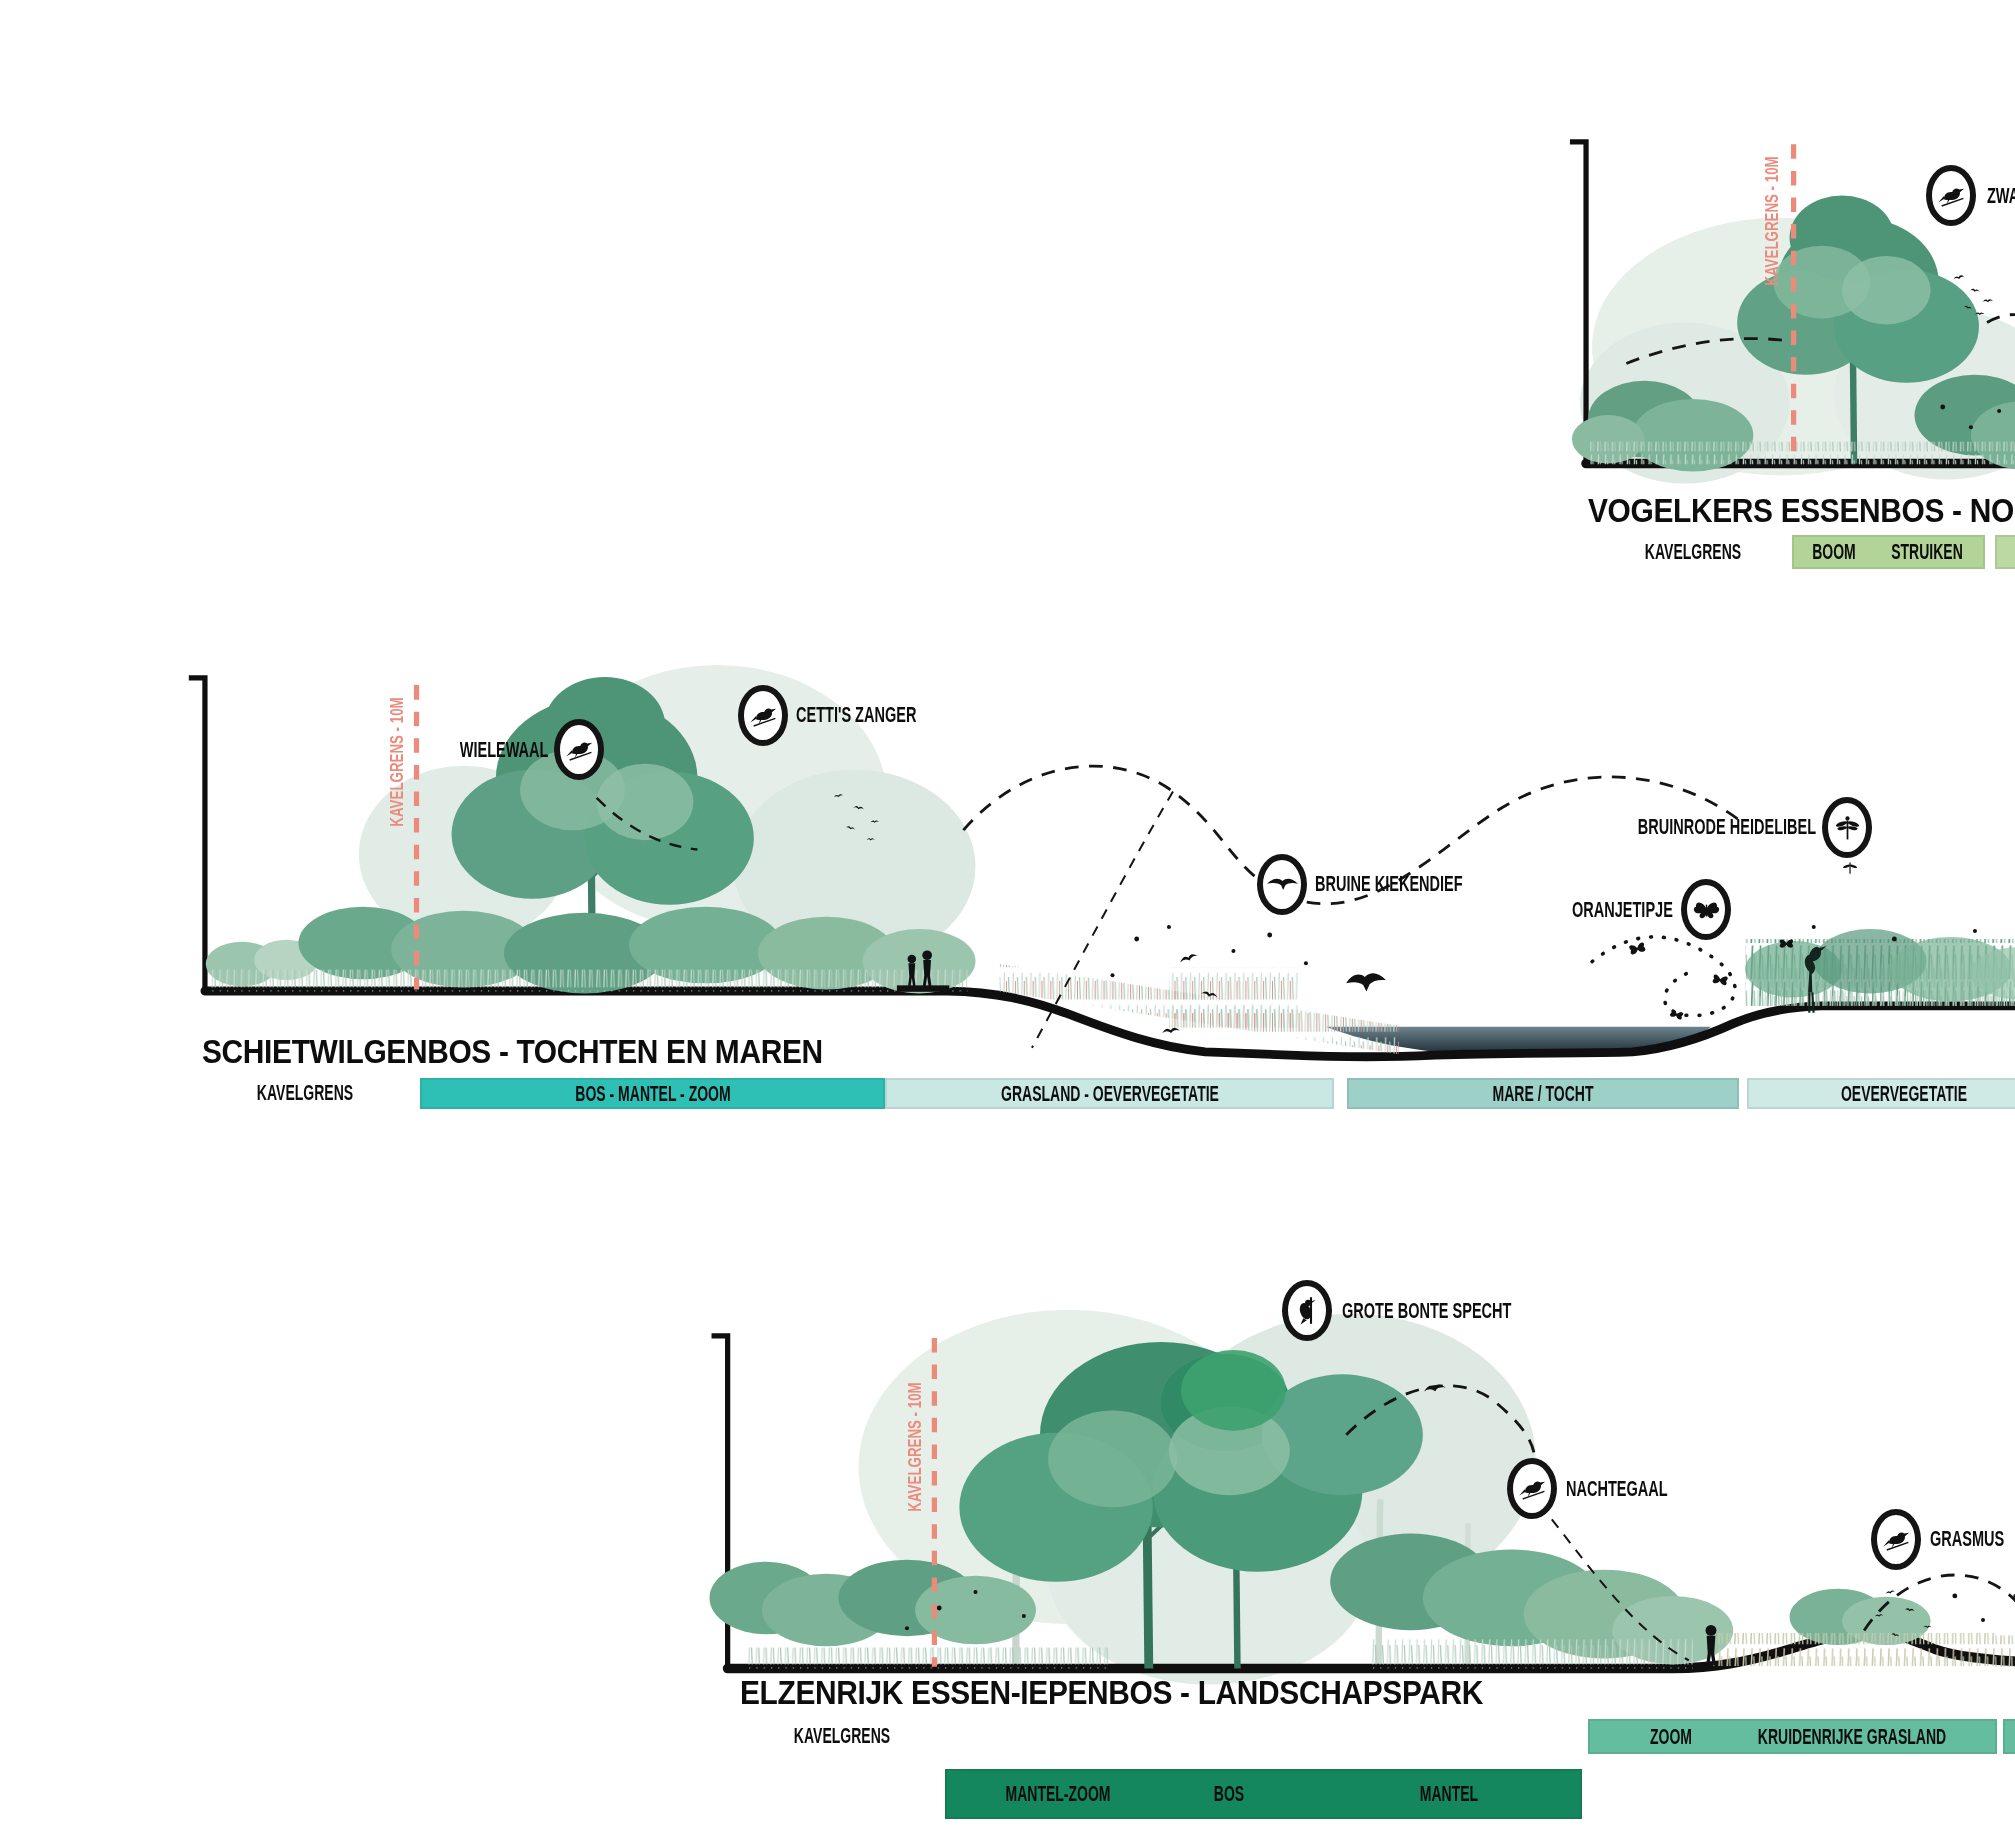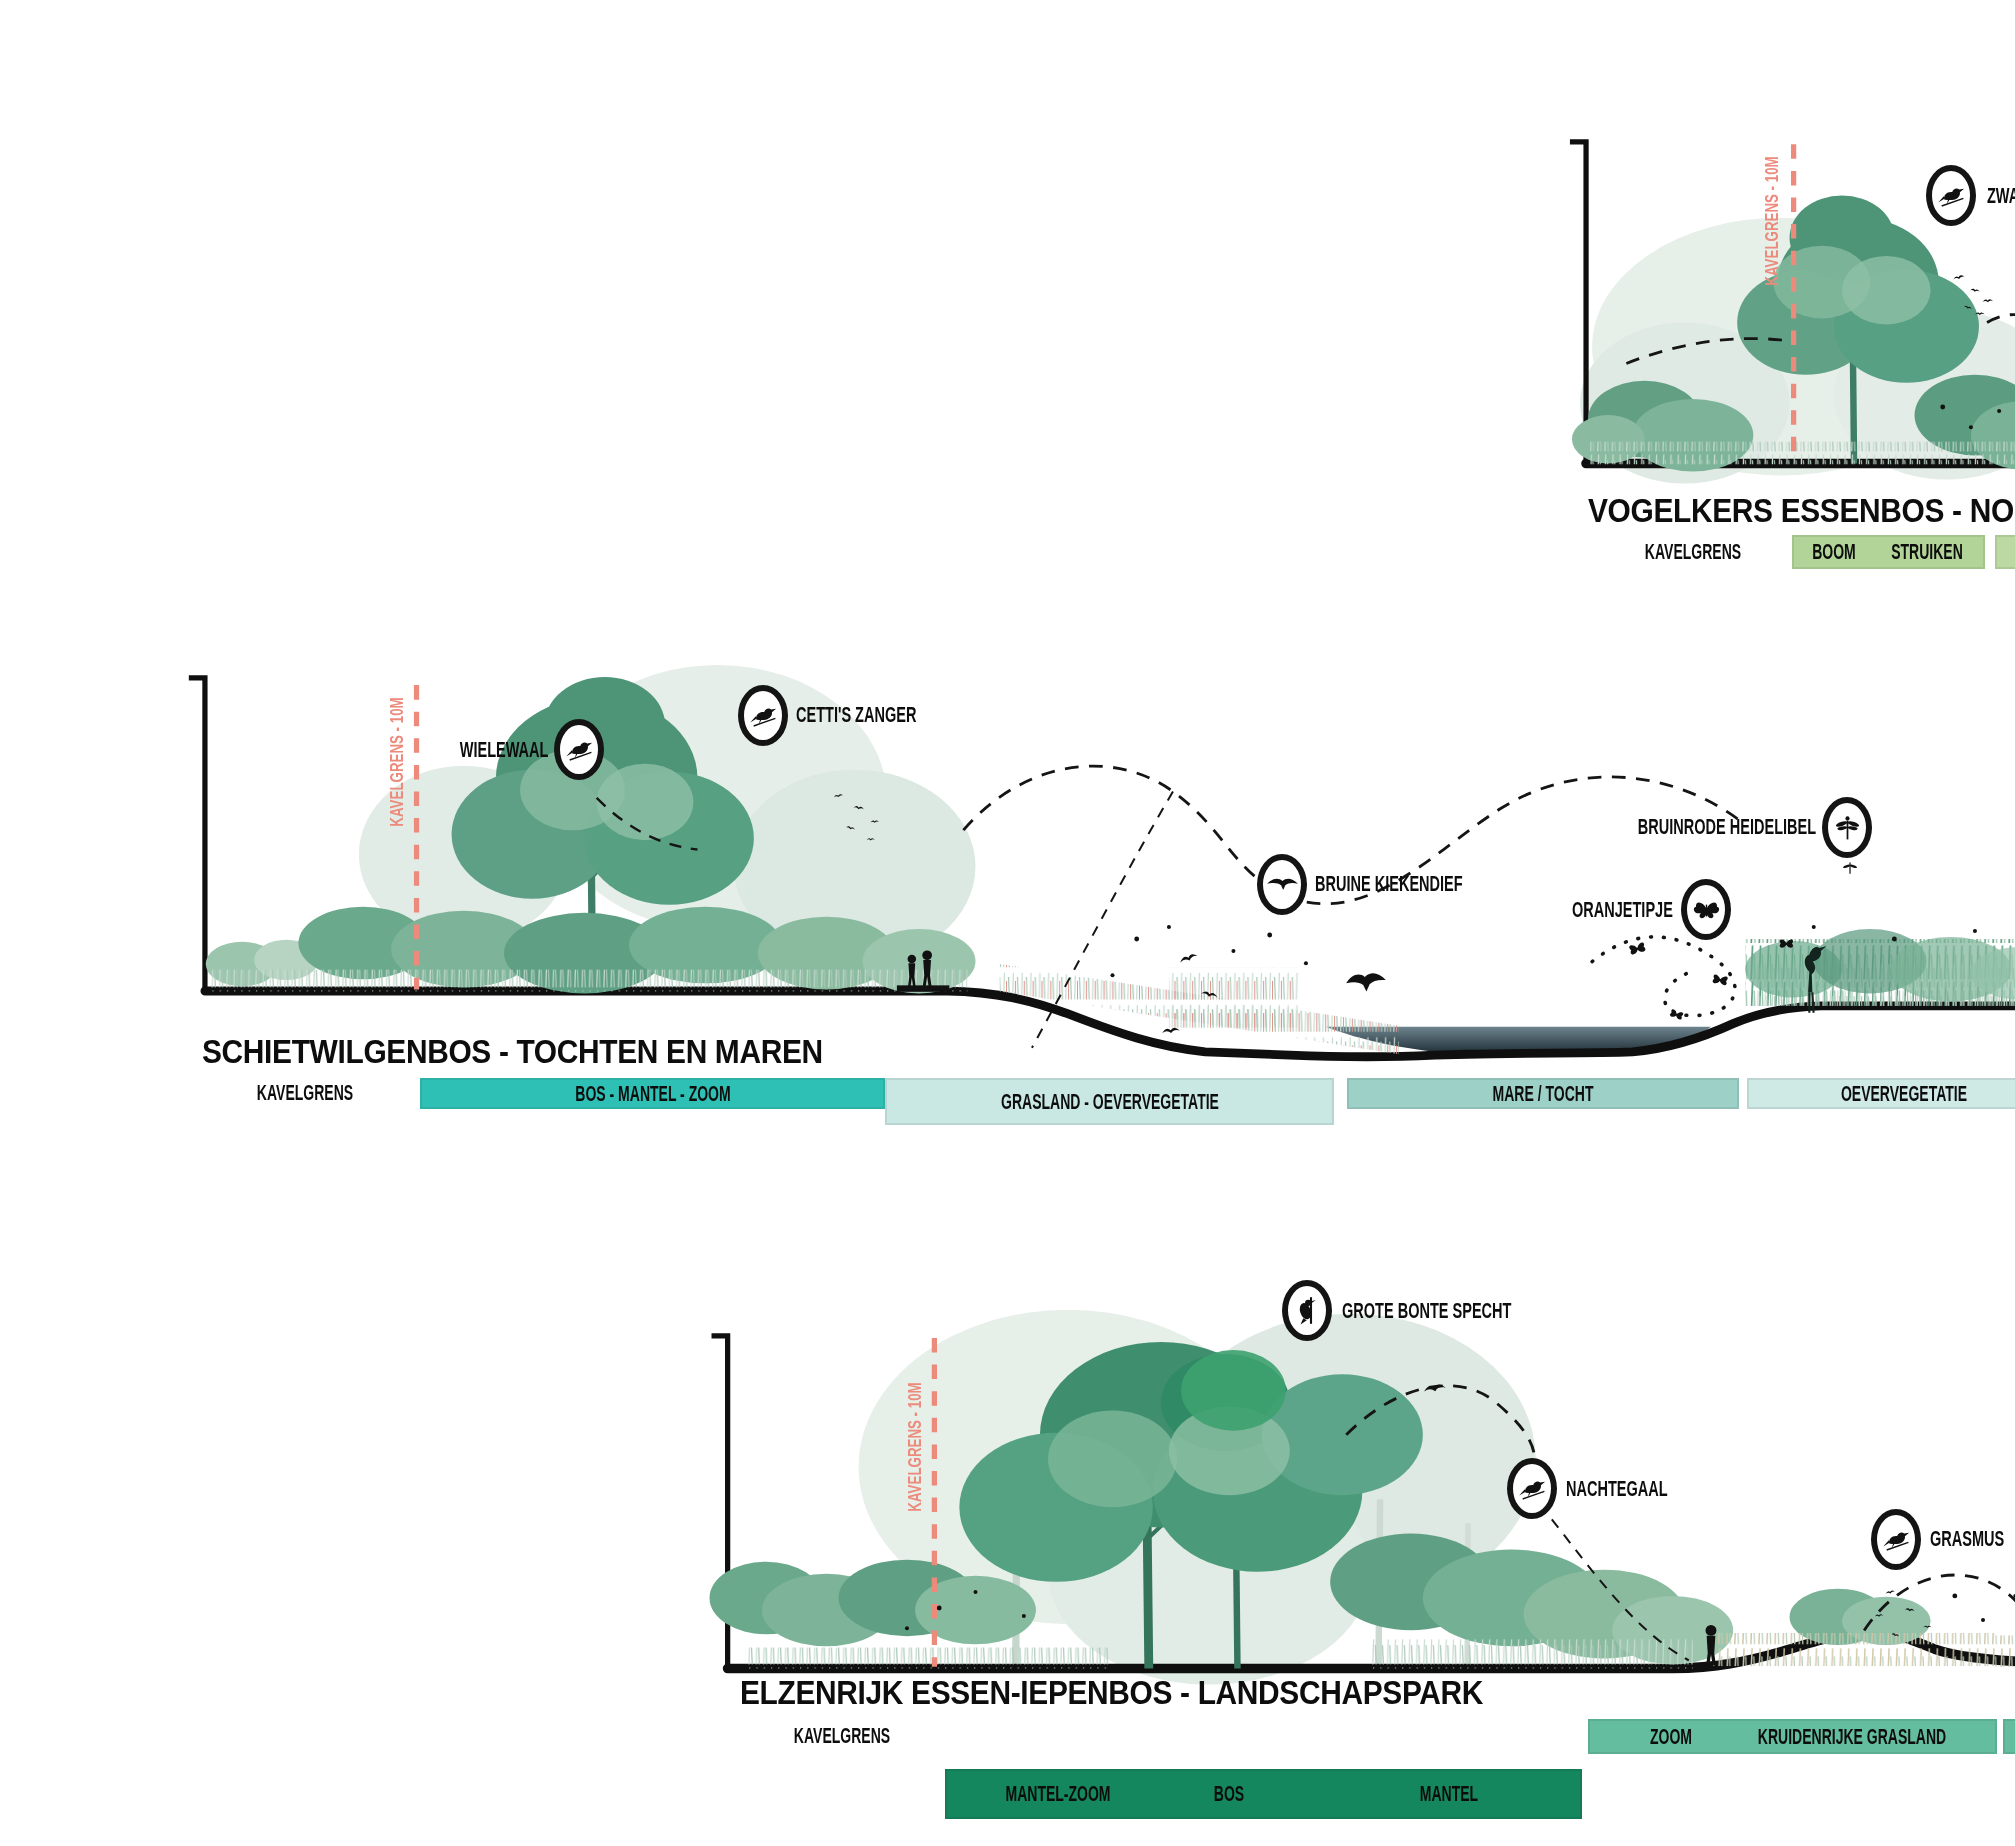--- a/index.html
+++ b/index.html
@@ -371,21 +371,21 @@
     <ellipse cx="67" cy="40" rx="17" ry="6" fill="#111" transform="rotate(18 67 40)"></ellipse>
     <ellipse cx="35" cy="52" rx="14" ry="5" fill="#111" transform="rotate(-10 35 52)"></ellipse>
     <ellipse cx="65" cy="52" rx="14" ry="5" fill="#111" transform="rotate(10 65 52)"></ellipse>
   </svg>
 </div>
 
 <div class="legend-kavelgrens" style="left:305px;top:1093px">KAVELGRENS</div>
 <div class="zone-bar" style="left:420px;top:1078px;width:465px;height:31px;background:#2fc0b5">
   <span class="zone-label" style="left:50%">BOS - MANTEL - ZOOM</span>
 </div>
-<div class="zone-bar" style="left:885px;top:1078px;width:449px;height:47px;background:#c9e8e4">
+<div class="zone-bar" style="left:885px;top:1078px;width:449px;height:31px;background:#c9e8e4">
   <span class="zone-label" style="left:50%">GRASLAND - OEVERVEGETATIE</span>
 </div>
 <div class="zone-bar" style="left:1347px;top:1078px;width:392px;height:31px;background:#9dd0c7">
   <span class="zone-label" style="left:50%">MARE / TOCHT</span>
 </div>
 <div class="zone-bar" style="left:1747px;top:1078px;width:313px;height:31px;background:#cfe9e5">
   <span class="zone-label" style="left:50%">OEVERVEGETATIE</span>
 </div>
 
 <div class="title" style="left:740px;top:1673px">ELZENRIJK ESSEN-IEPENBOS - LANDSCHAPSPARK</div>

